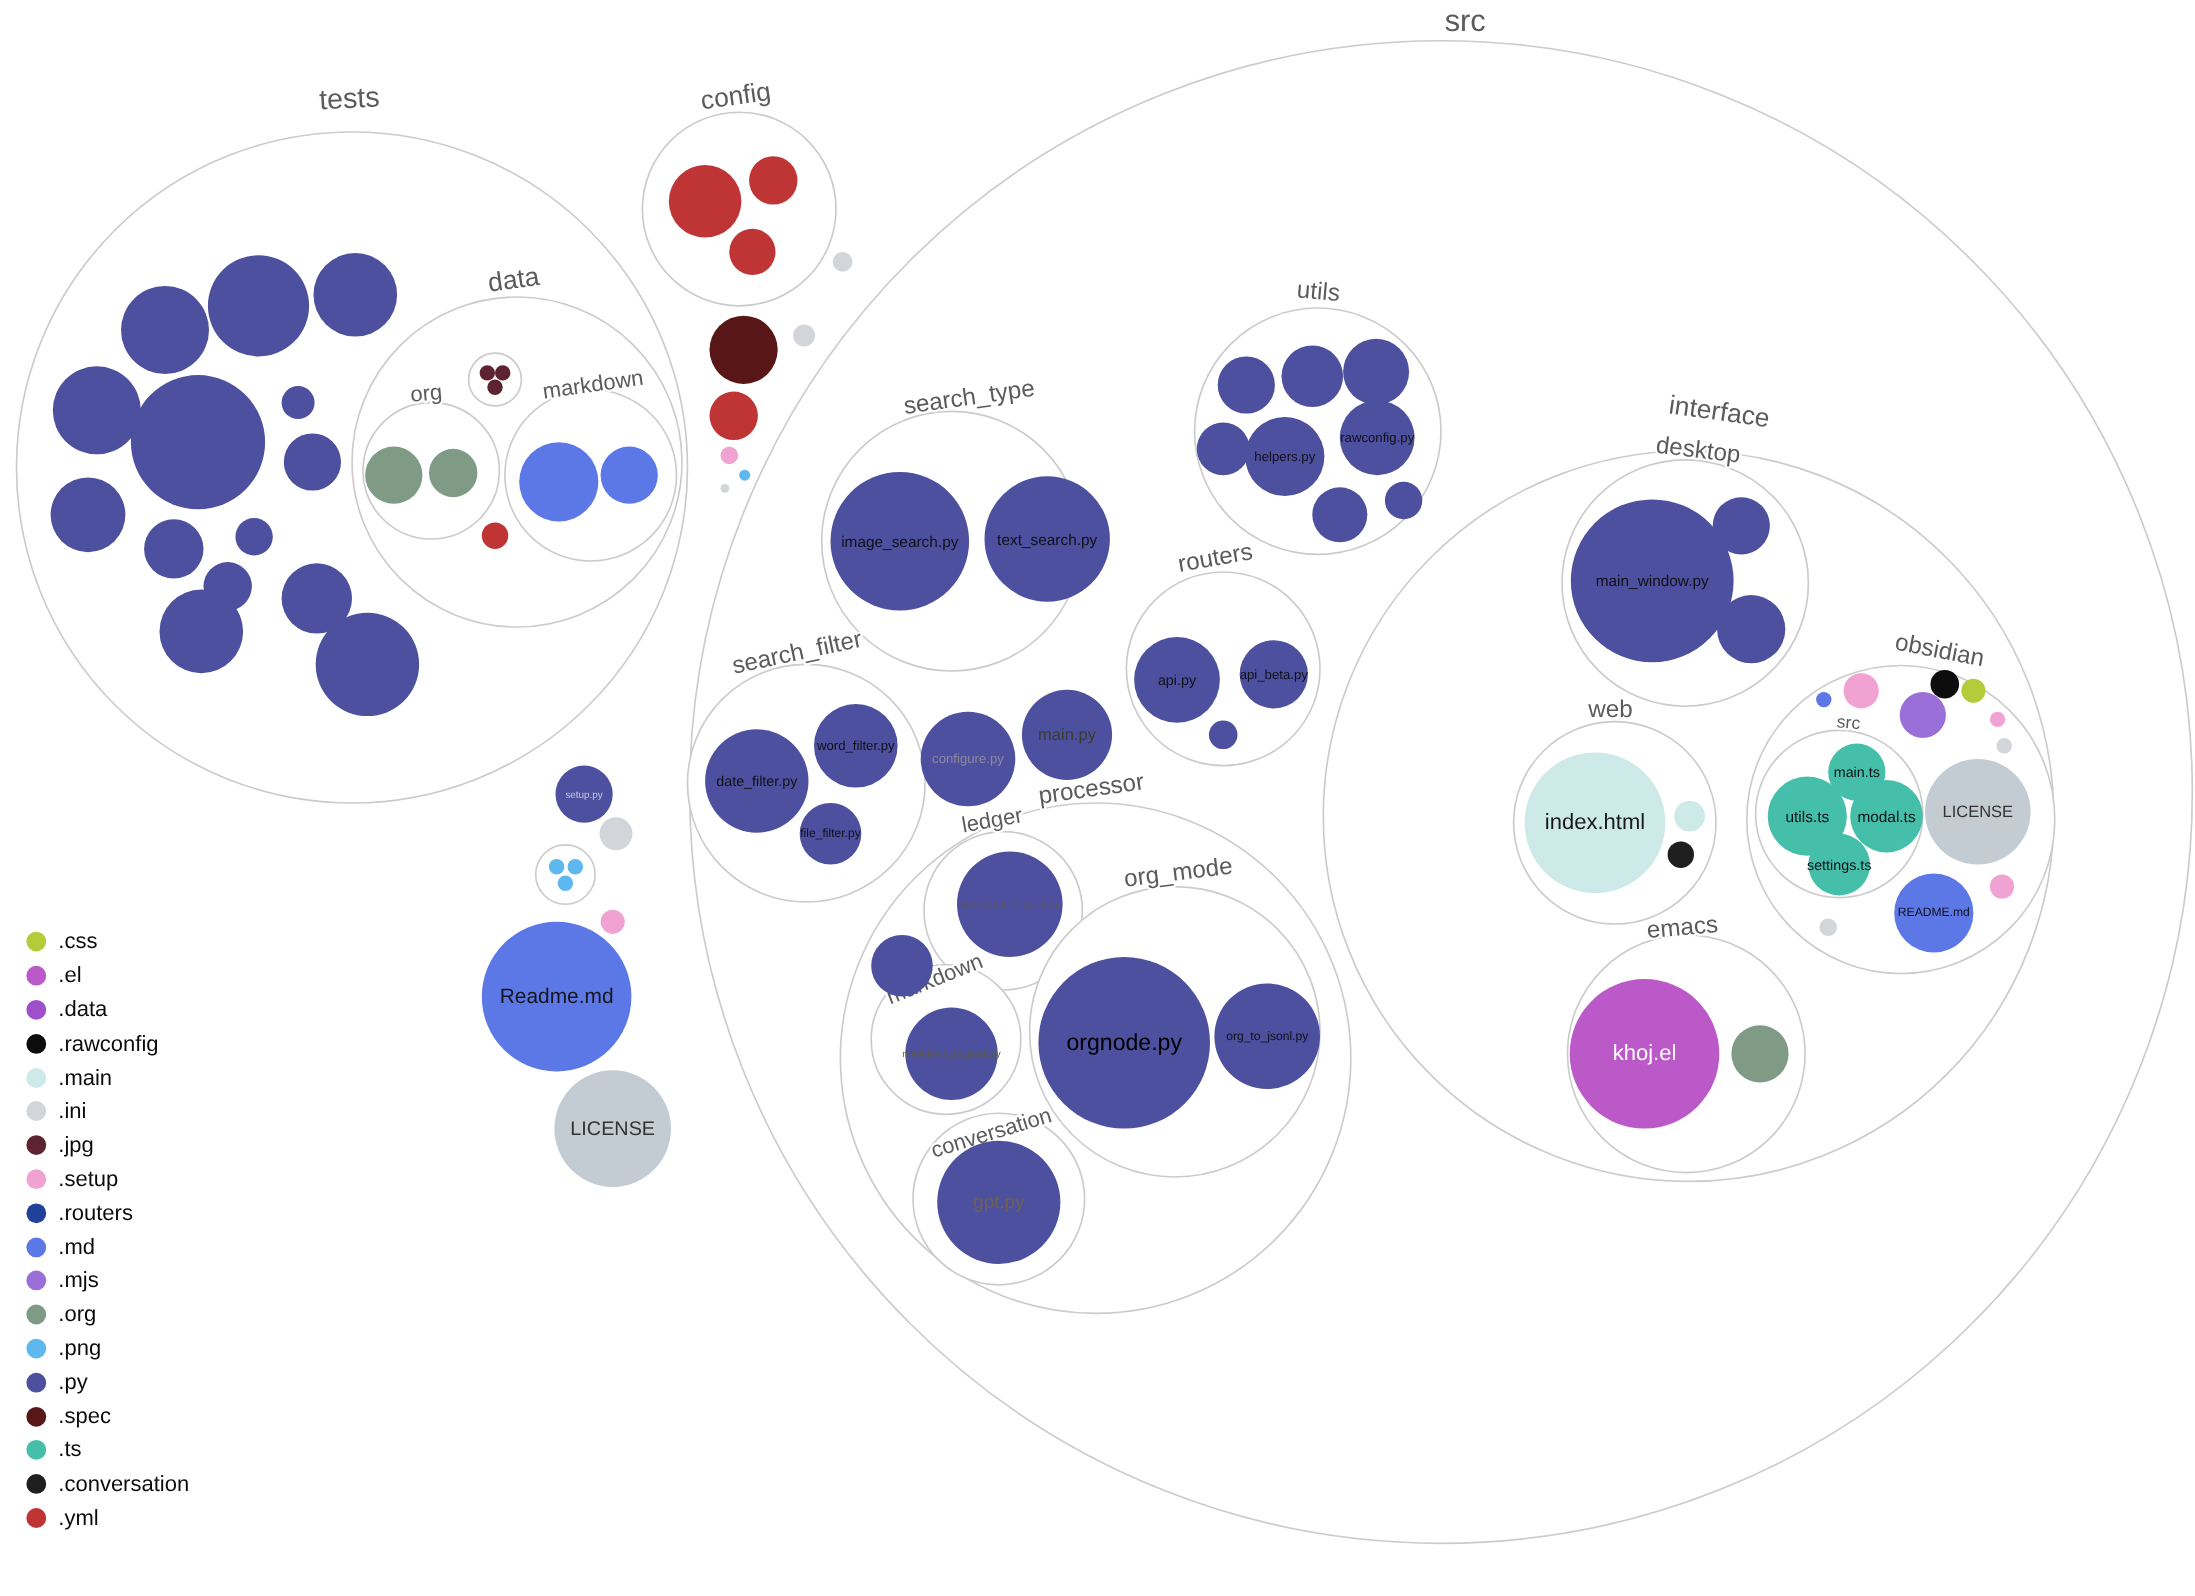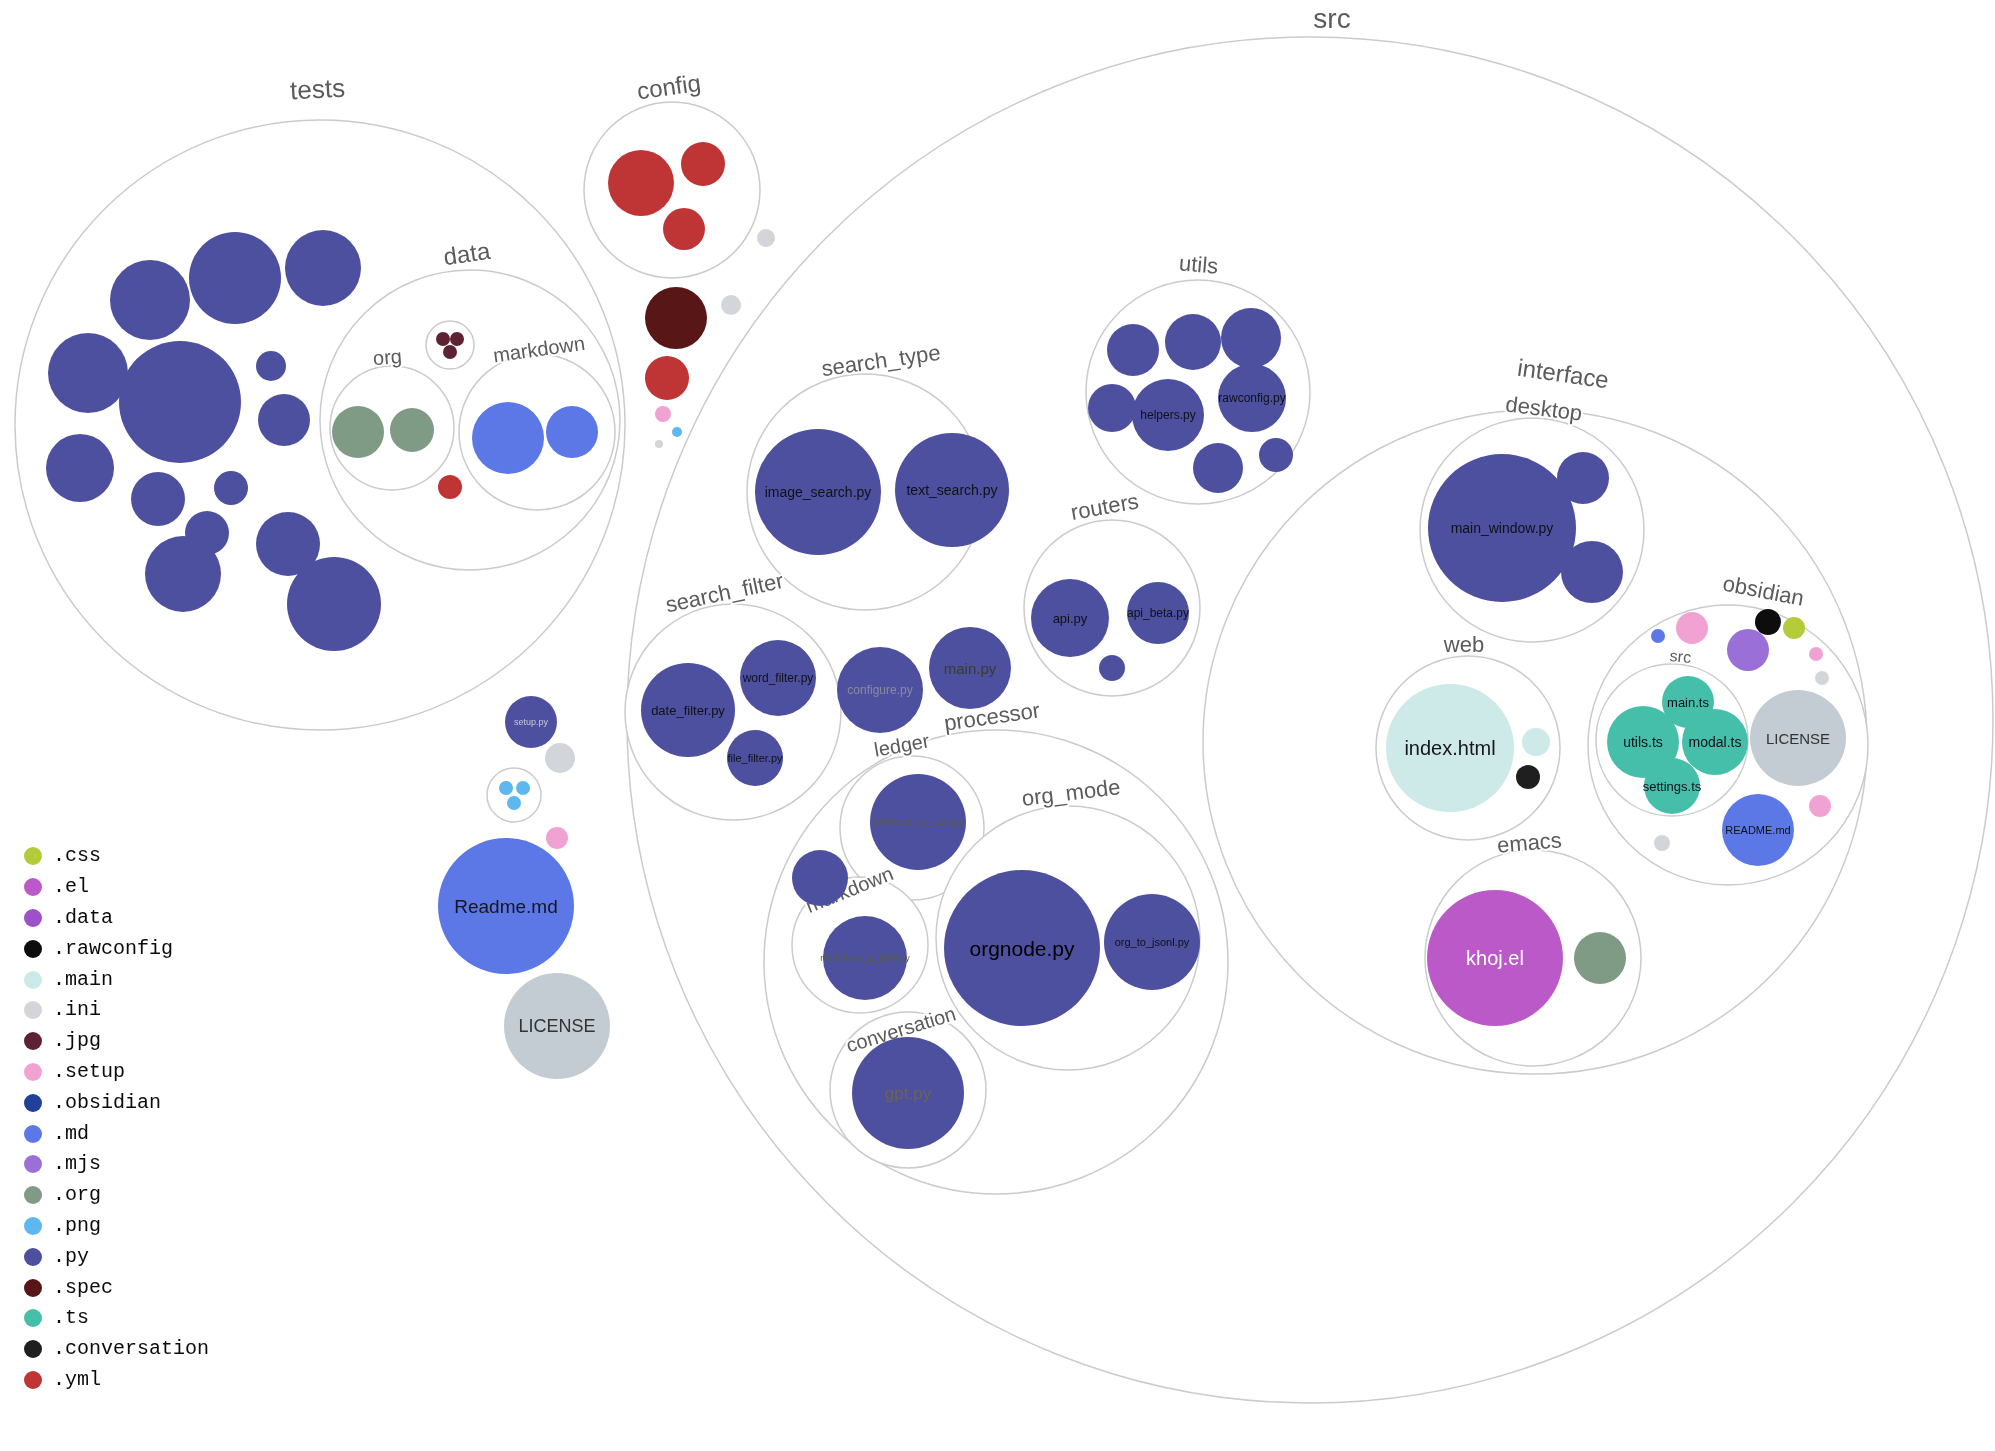--- a/index.html
+++ b/index.html
@@ -30,21 +30,21 @@
   }
   .legend-item{
     display:flex;align-items:center;
     height:30.8px;
   }
   .legend-dot{
     width:18px;height:18px;border-radius:50%;
     margin-right:11px;flex:none;
   }
   .legend-label{
-    font-size:20px;color:#0b0b0b;line-height:1;font-family:Liberation Mono, monospace;
+    font-size:20px;color:#0b0b0b;line-height:1;
   }
 </style>
 </head>
 <body>
 
 <div class="stage">
   <svg id="viz" viewBox="0 0 1995 1451" preserveAspectRatio="xMidYMid meet">
       <circle cx="320" cy="425" r="305" class="dir"></circle>
       <circle cx="672" cy="190" r="88" class="dir"></circle>
       <circle cx="470" cy="420" r="150" class="dir"></circle>
@@ -233,21 +233,21 @@
       <div class="legend-item">
         <span class="legend-dot" style="background: rgb(93, 35, 51);"></span>
         <span class="legend-label">.jpg</span>
       </div>
       <div class="legend-item">
         <span class="legend-dot" style="background: rgb(240, 163, 211);"></span>
         <span class="legend-label">.setup</span>
       </div>
       <div class="legend-item">
         <span class="legend-dot" style="background: rgb(32, 64, 154);"></span>
-        <span class="legend-label">.obsidian</span>
+        <span class="legend-label">.routers</span>
       </div>
       <div class="legend-item">
         <span class="legend-dot" style="background: rgb(92, 120, 230);"></span>
         <span class="legend-label">.md</span>
       </div>
       <div class="legend-item">
         <span class="legend-dot" style="background: rgb(154, 112, 216);"></span>
         <span class="legend-label">.mjs</span>
       </div>
       <div class="legend-item">

